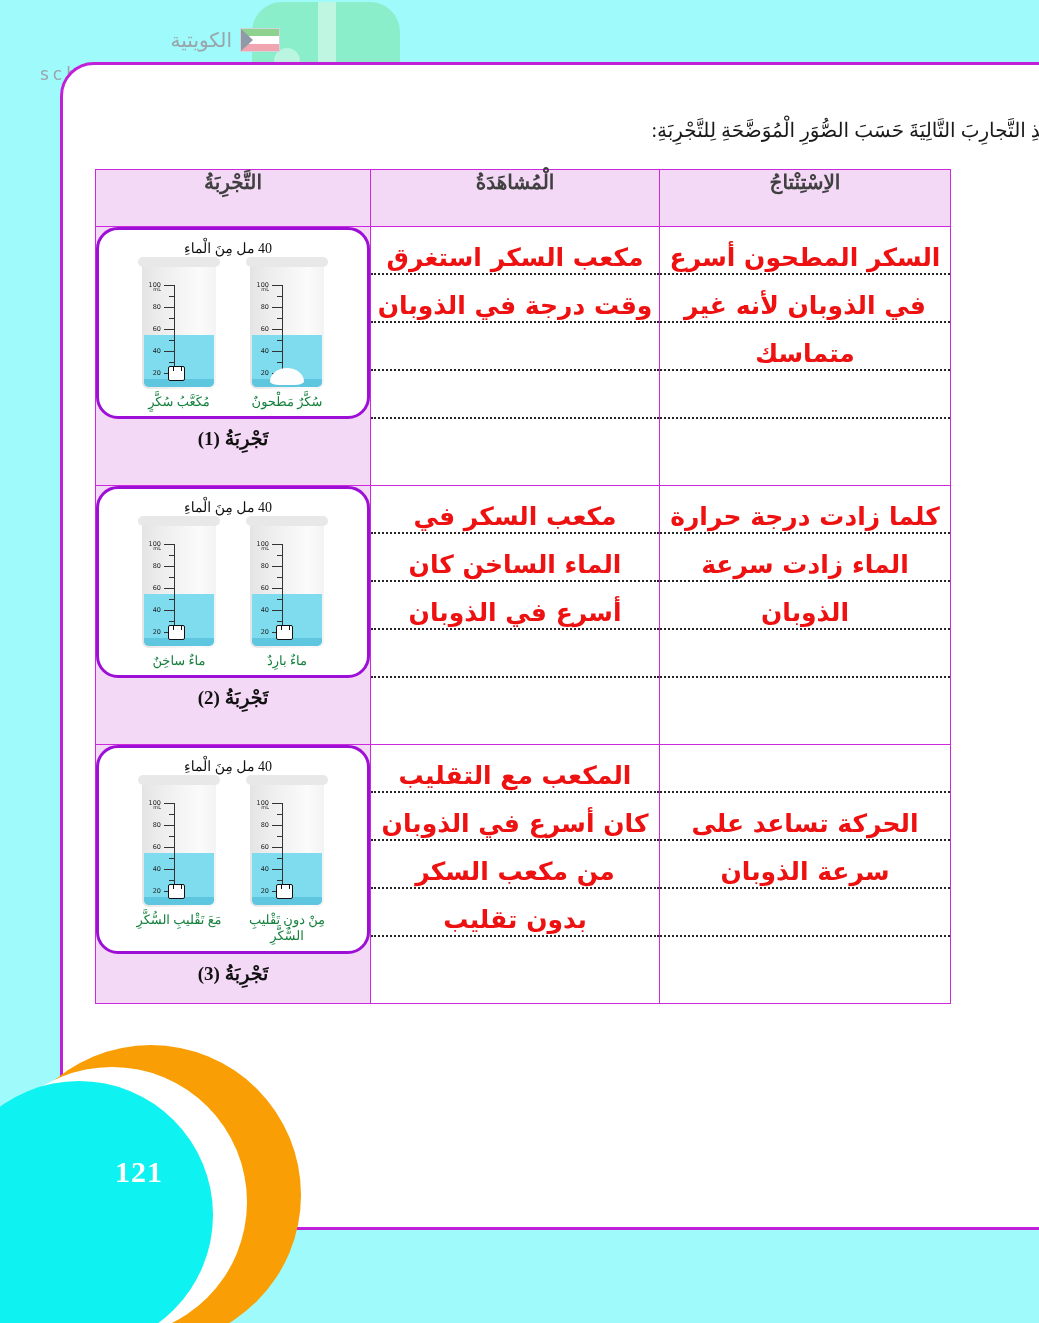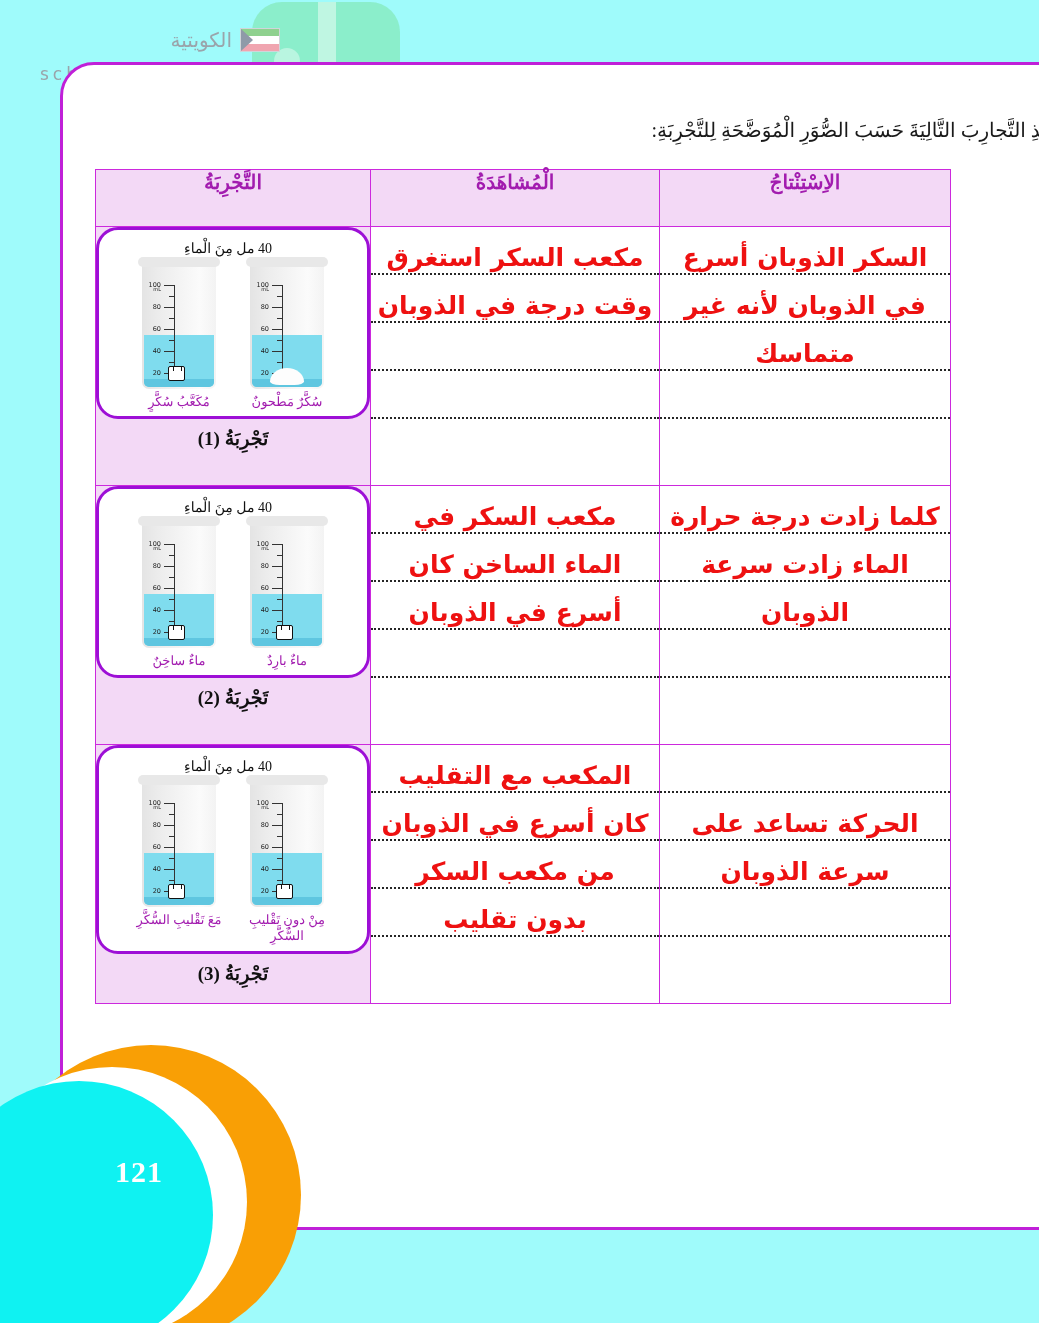--- a/index.html
+++ b/index.html
@@ -111,21 +111,21 @@
     border-collapse:collapse;table-layout:fixed;
   }
   #exp-table td,#exp-table th{
     border:1.6px solid #cc29dd;padding:0;vertical-align:top;
   }
   .col-conclusion{width:290px;margin-top:32px;}
   .col-observation{width:288px;}
   .col-experiment{width:274px;}
   thead th{
     background:#f3d9f6;height:56px;vertical-align:middle;
-    font-size:20px;font-weight:bold;color:#a21caf;text-align:center;
+    font-size:20px;font-weight:bold;color:#404040;text-align:center;
   }
   td.experiment-cell{
     background:#f3d9f6;text-align:center;padding:10px 8px 8px;
   }
   td.answer-cell{
     background:#ffffff;padding:16px 14px 10px;height:258px;
   }
 
   
   .lines{display:block;}
@@ -189,21 +189,21 @@
   .cube:before{
     content:"";position:absolute;left:4px;top:-1px;width:7px;height:4px;
     border:1.4px solid #111;border-bottom:none;
   }
   .powder{
     position:absolute;bottom:4px;left:50%;transform:translateX(-50%);
     width:34px;height:17px;background:#fdfdfd;
     border-radius:50% 50% 28% 28%/80% 80% 20% 20%;
   }
   .beaker-label{
-    font-size:13px;color:#a21caf;margin-top:5px;line-height:1.25;
+    font-size:13px;color:#15803d;margin-top:5px;line-height:1.25;
     font-family:"Liberation Serif",serif;
   }
   .exp-caption{
     font-size:19px;font-weight:bold;color:#111;margin-top:8px;
     direction:rtl;
   }
 
   
   #final{
     position:absolute;left:32px;right:28px;top:1000px;
@@ -249,21 +249,21 @@
         <th class="col-conclusion">الاِسْتِنْتاجُ</th>
         <th class="col-observation">الْمُشاهَدَةُ</th>
         <th class="col-experiment">التَّجْرِبَةُ</th>
       </tr>
     </thead>
     <tbody id="table-body">
         <tr>
           <td class="answer-cell col-conclusion">
             <div class="lines">
               <div class="line">
-                <span class="hand">السكر الذوبان أسرع</span>
+                <span class="hand">السكر المطحون أسرع</span>
               </div>
               <div class="line">
                 <span class="hand">في الذوبان لأنه غير</span>
               </div>
               <div class="line">
                 <span class="hand">متماسك</span>
               </div>
               <div class="line blank"></div>
             </div>
           </td>

